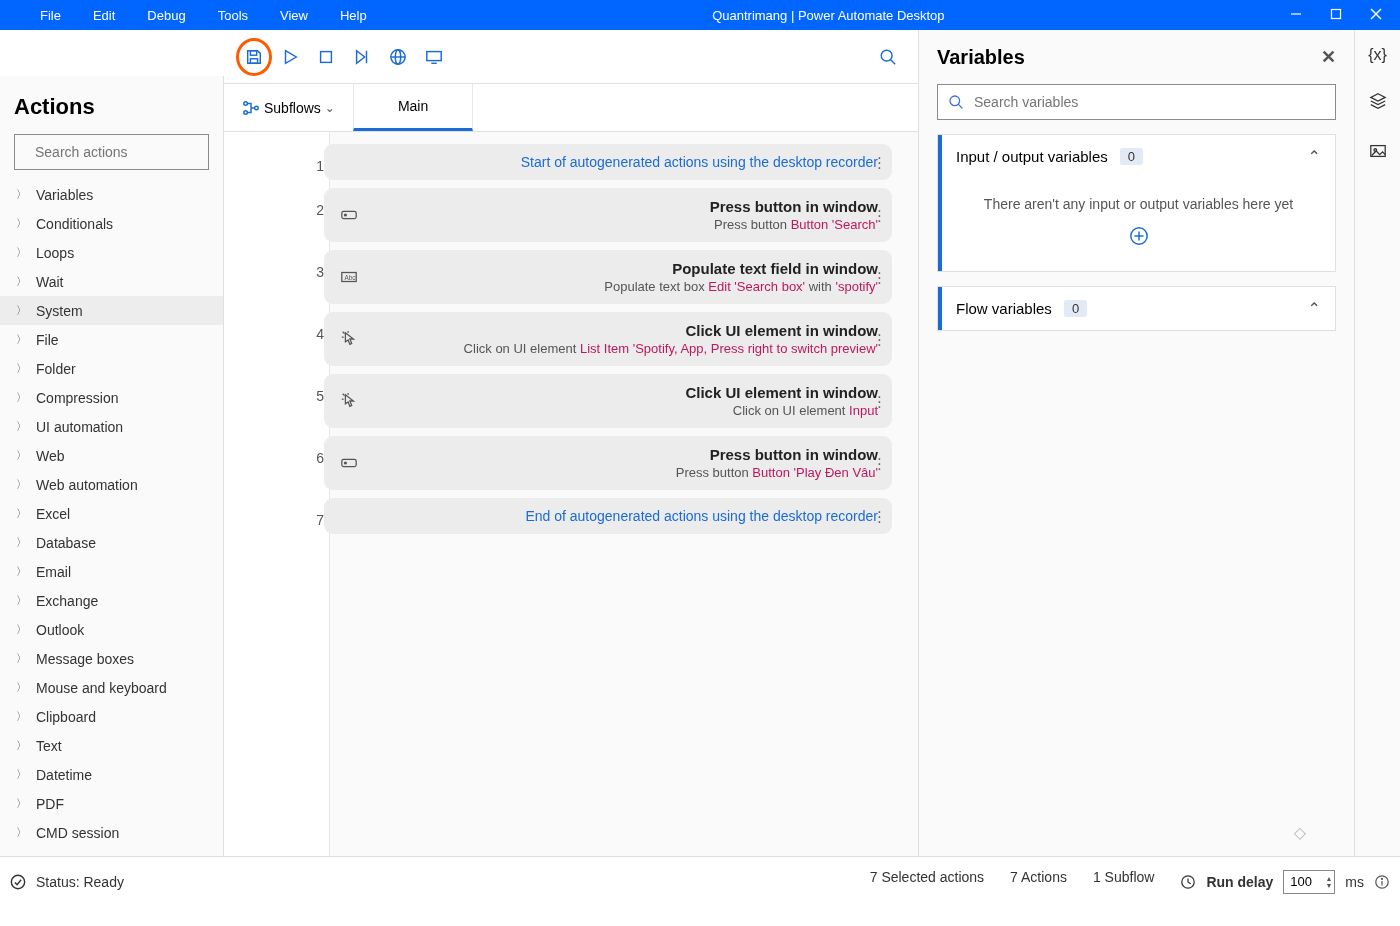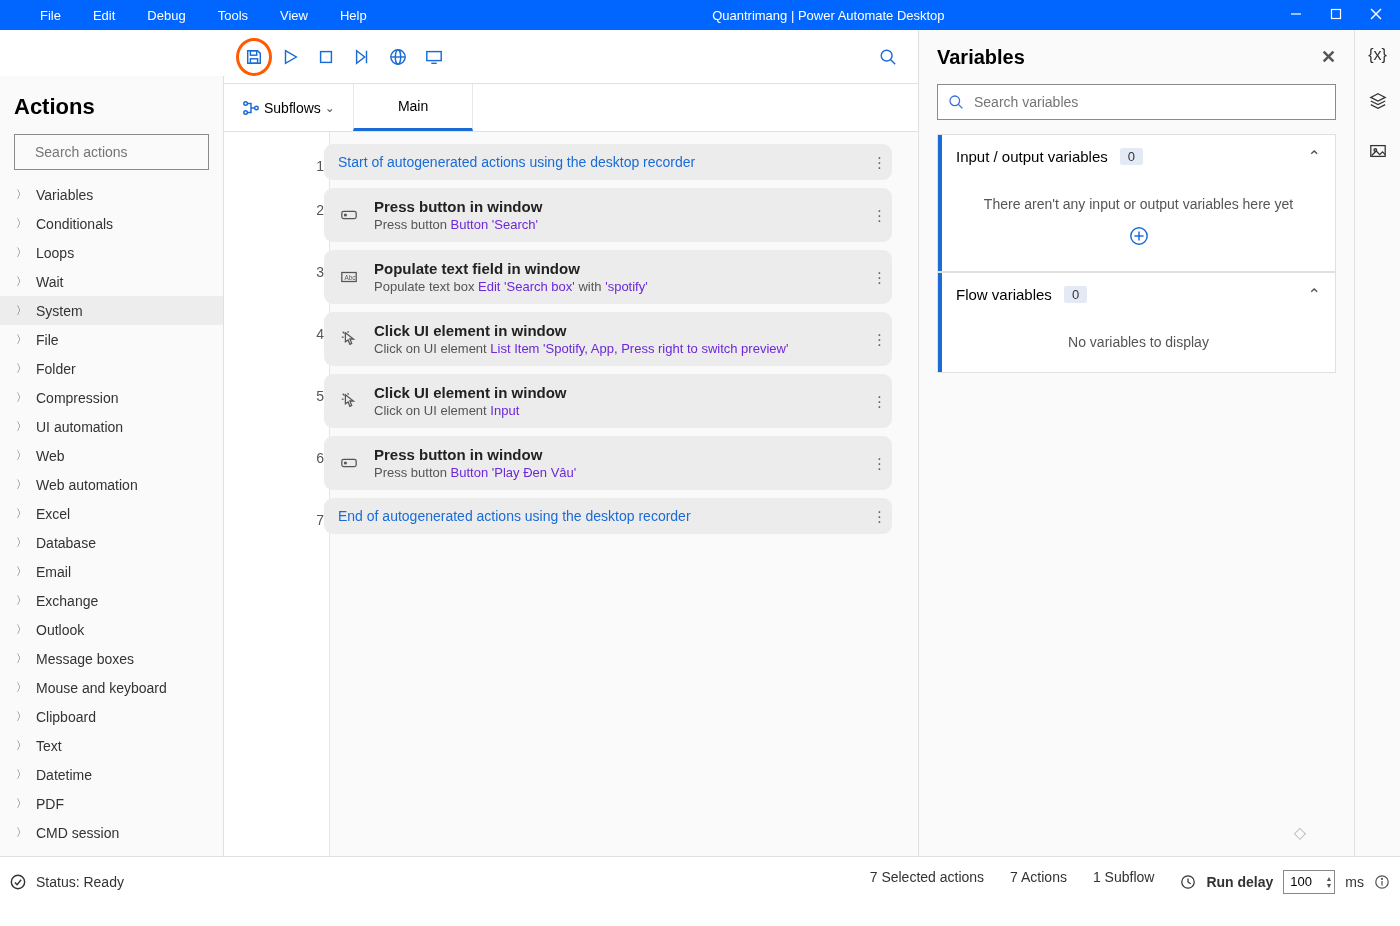--- a/index.html
+++ b/index.html
@@ -37,38 +37,38 @@
 .toolbar .spacer { flex:1; }
 .subflows { height:48px; border-bottom:1px solid #e0e0e0; display:flex; align-items:center; }
 .subflows-btn { display:flex; align-items:center; gap:4px; padding:0 18px; height:100%; font-size:14px; cursor:pointer; }
 .subflows-btn svg.flow { width:18px; height:18px; stroke:#1a6bd6; fill:none; stroke-width:1.6; }
 .tab { height:100%; padding:0 44px; display:flex; align-items:center; font-size:14px; border-bottom:3px solid #1a6bd6; background:#fff; border-right:1px solid #e8e8e8; border-left:1px solid #e8e8e8; }
 .canvas { flex:1; display:flex; background:#fafafa; overflow:hidden; }
 .gutter { width:106px; border-right:1px solid #e6e6e6; background:#fff; }
 .steps-col { flex:1; position:relative; padding:12px 26px 0 26px; }
 .row { display:flex; align-items:flex-start; margin-bottom:8px; }
 .ln { width:30px; text-align:right; font-size:14px; color:#555; padding-top:14px; margin-right:0; margin-left:-62px; }
-.card { flex:1; background:#ececec; border-radius:9px; padding:10px 14px; display:flex; align-items:center; gap:14px; position:relative; min-height:36px; }
+.card { flex:1; background:#ececec; border-radius:9px; padding:10px 14px; display:flex; align-items:center; gap:14px; position:relative; min-height:36px;text-align:right; }
 .card .ic { width:22px; height:22px; display:flex; align-items:center; justify-content:center; color:#555; }
 .card .ic svg { width:18px; height:18px; stroke:#555; fill:none; stroke-width:1.4; }
 .card .txt { flex:1; }
 .card .ttl { font-size:15px; font-weight:600; color:#222; }
 .card .sub { font-size:13px; color:#555; margin-top:2px; }
-.card .sub .lnk { color:#6d28d9; }
+.card .sub .lnk { color:#be185d; }
 .card .dots { position:absolute; right:10px; top:50%; transform:translateY(-50%); color:#666; cursor:pointer; font-size:16px; letter-spacing:0; line-height:5px; }
 .card.marker .ttl { color:#1a6bd6; font-weight:400; font-size:14px; }
 
 
 .vars { width:436px; border-left:1px solid #e0e0e0; background:#fafafa; display:flex; flex-direction:column; padding:0 18px; }
 .vars-hdr { height:54px; display:flex; align-items:center; font-size:20px; font-weight:600; }
 .vars-hdr .x { margin-left:auto; font-size:18px; color:#555; cursor:pointer; }
 .vars .search { height:36px; border:1px solid #8a8a8a; display:flex; align-items:center; padding:0 10px; margin-bottom:14px; background:#fff; }
 .vars .search svg { width:16px; height:16px; stroke:#3a6fd8; fill:none; }
 .vars .search input { border:none; outline:none; font-size:14px; margin-left:10px; flex:1; }
-.panel { border:1px solid #e0e0e0; background:#fff; }
+.panel { border:1px solid #e0e0e0; background:#fff; margin-bottom:14px; }
 .panel-hdr { display:flex; align-items:center; padding:12px 14px; gap:12px; border-left:4px solid #1a6bd6; position:relative; }
 .panel-hdr .t { font-size:15px; }
 .badge { background:#e4eaf5; color:#333; font-size:13px; padding:1px 8px; border-radius:2px; }
 .panel-hdr .coll { margin-left:auto; color:#555; cursor:pointer; }
 .panel-body { padding:18px 14px 22px 14px; border-left:4px solid #1a6bd6; text-align:center; font-size:14px; color:#555; }
 .panel-body .plus { margin-top:14px; color:#1a6bd6; }
 .panel-body .plus svg { width:20px; height:20px; stroke:#1a6bd6; fill:none; stroke-width:1.6; }
 .eraser { position:absolute; right:30px; bottom:14px; color:#bbb; }
 
 
@@ -419,23 +419,20 @@
               <line x1="11" y1="6" x2="11" y2="16"></line>
               <line x1="6" y1="11" x2="16" y2="11"></line>
             </svg></div>
       </div>
     </div>
     <div class="panel" style="position:relative">
       <div class="panel-hdr">
         <span class="t">Flow variables</span>
         <span class="badge">0</span>
         <span class="coll">⌃</span>
-      </div>
-      <div class="panel-body">
-        <div>No variables to display</div>
       </div>
     </div>
     <div style="flex:1;position:relative">
       <span class="eraser">◇</span>
     </div>
   </div>
 
   <div class="rail">
     <span class="ri">{x}</span>
     <span class="ri"><svg width="18" height="18" viewBox="0 0 20 20" fill="none" stroke="#333" stroke-width="1.4">

